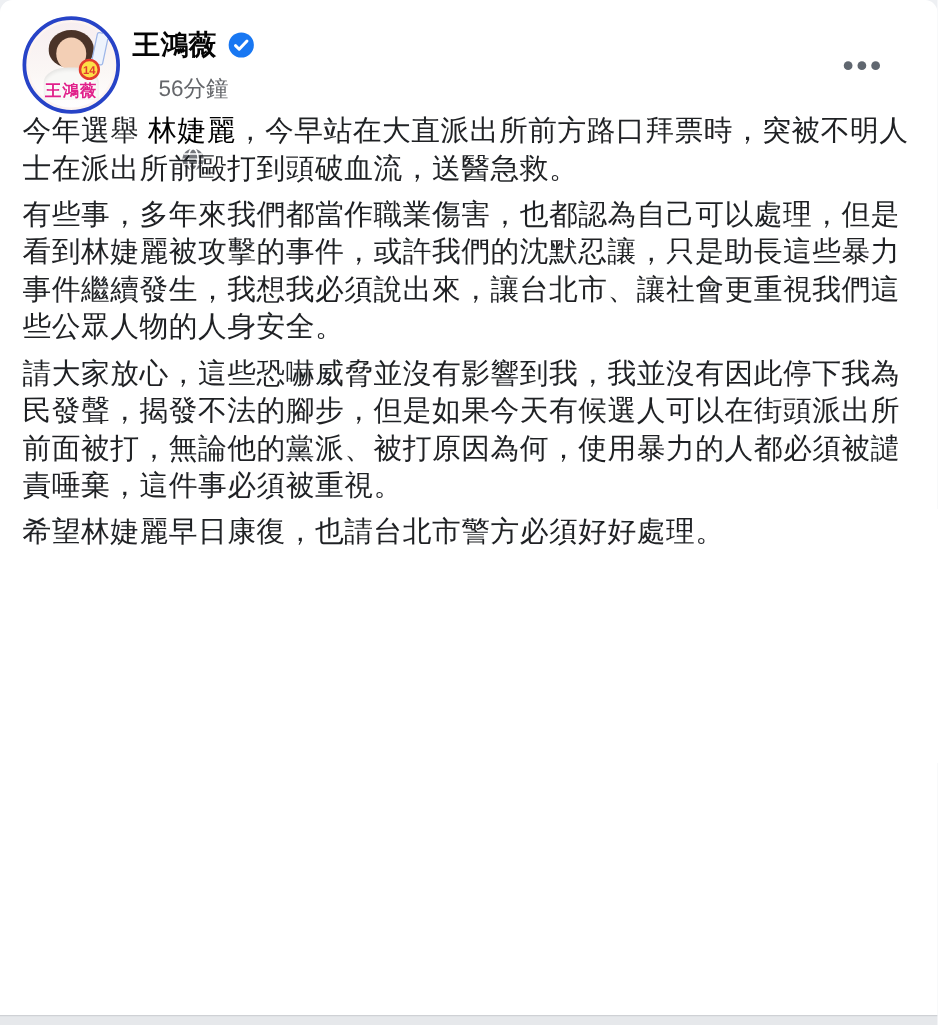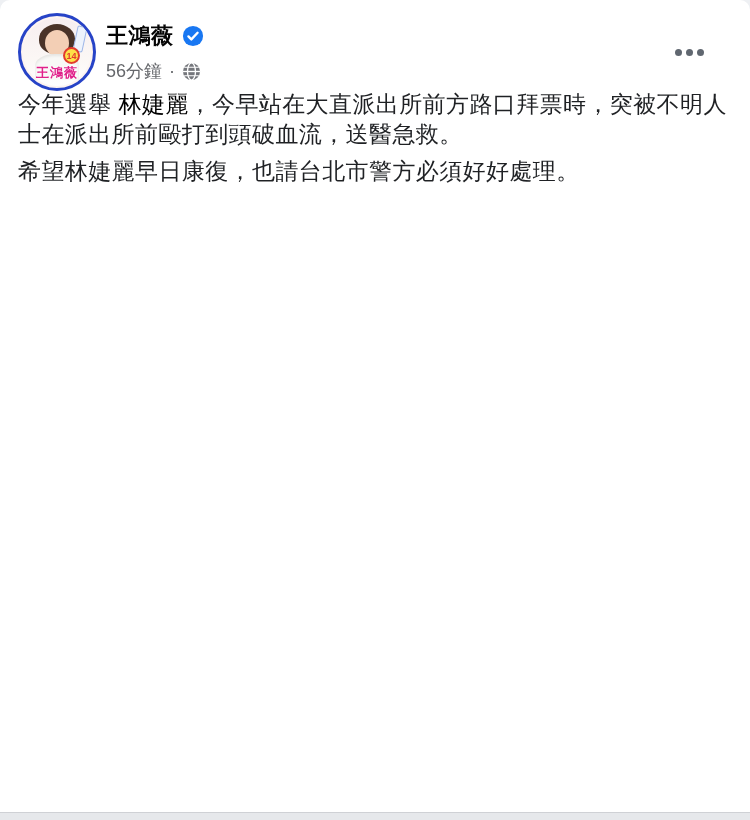--- a/index.html
+++ b/index.html
@@ -44,21 +44,21 @@
   .avatar .num-badge {
     position:absolute; right:13px; top:31px; width:17px; height:17px;
     border-radius:50%; background:#fde047; border:2px solid #e23b2e;
     color:#e23b2e; font-size:9px; font-weight:bold;
     display:flex; align-items:center; justify-content:center;margin-left:11px;
   }
   .head-text { position:absolute; left:88px; top:8px; }
   .name-row { display:flex; align-items:center; gap:8px; cursor:pointer; }
   .author { font-size:22px; font-weight:bold; color:#050505; letter-spacing:0.5px; }
   .verified { width:22px; height:22px; display:block; }
-  .meta-row { display:flex; align-items:center; gap:7px; margin-top:8px; color:#65676b; font-size:18px; cursor:pointer; }
+  .meta-row { display:flex; align-items:center; gap:7px; margin-top:8px; color:#65676b; font-size:18px; cursor:pointer;flex-direction:column; }
   .globe { width:19px; height:19px; display:block; }
   .menu-dots {
     position:absolute; right:20px; top:28px;
     display:flex; gap:4px; padding:8px; cursor:pointer; border-radius:50%;
   }
   .menu-dots i { width:7px; height:7px; border-radius:50%; background:#606770; }
 
   
   .post-body {
     position:absolute; left:18px; top:89px; right:16px;
@@ -108,18 +108,20 @@
 
     <div class="menu-dots">
       <i></i>
       <i></i>
       <i></i>
     </div>
   </div>
 
   <div class="post-body">
       <div class="para"><span>今年選舉 </span><span class="mention">林婕麗</span><span>，今早站在大直派出所前方路口拜票時，突被不明人士在派出所前毆打到頭破血流，送醫急救。</span></div>
+      <div class="para"><span>有些事，多年來我們都當作職業傷害，也都認為自己可以處理，但是看到林婕麗被攻擊的事件，或許我們的沈默忍讓，只是助長這些暴力事件繼續發生，我想我必須說出來，讓台北市、讓社會更重視我們這些公眾人物的人身安全。</span></div>
+      <div class="para"><span>請大家放心，這些恐嚇威脅並沒有影響到我，我並沒有因此停下我為民發聲，揭發不法的腳步，但是如果今天有候選人可以在街頭派出所前面被打，無論他的黨派、被打原因為何，使用暴力的人都必須被譴責唾棄，這件事必須被重視。</span></div>
       <div class="para"><span>希望林婕麗早日康復，也請台北市警方必須好好處理。</span></div>
     </div>
 
 </div>
 
 <div class="bottom-strip"></div>
 
 </body></html>

